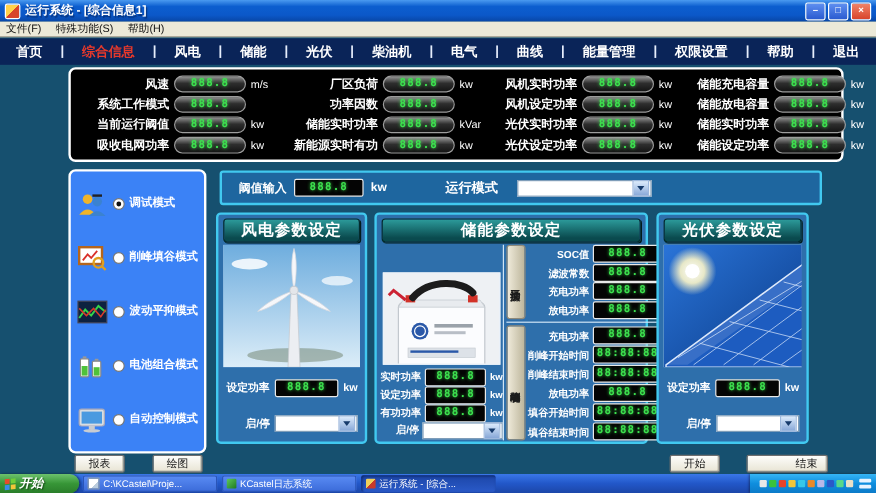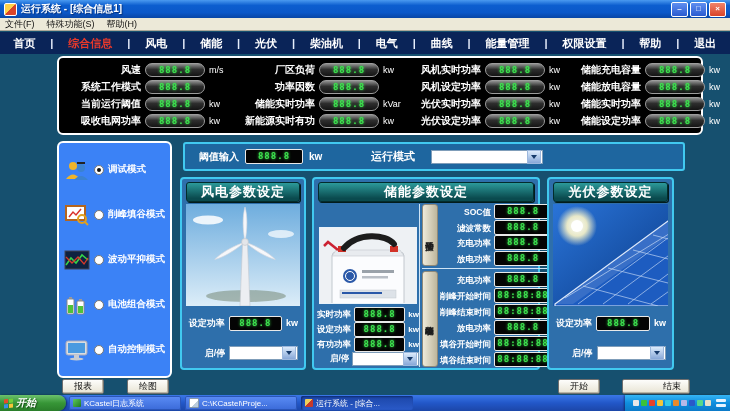--- a/index.html
+++ b/index.html
@@ -593,26 +593,26 @@
     <div class="start-btn">
       <span class="winflag">
           <i></i>
           <i></i>
           <i></i>
           <i></i>
         </span>
       <span class="lbl">开始</span>
     </div>
     <div class="task-btn">
+      <span class="ticon doc"></span>
+      <span class="tlabel">C:\KCastel\Proje...</span>
+    </div>
+    <div class="task-btn">
       <span class="ticon app-green"></span>
       <span class="tlabel">KCastel日志系统</span>
-    </div>
-    <div class="task-btn">
-      <span class="ticon doc"></span>
-      <span class="tlabel">C:\KCastel\Proje...</span>
     </div>
     <div class="task-btn active">
       <span class="ticon app-run"></span>
       <span class="tlabel">运行系统 - [综合...</span>
     </div>
     <div class="tray">
       <span class="tray-ico" style="background:#e8e8e8"></span>
       <span class="tray-ico" style="background:#3ac23a"></span>
       <span class="tray-ico" style="background:#e8432a"></span>
       <span class="tray-ico" style="background:#f4c63a"></span>

